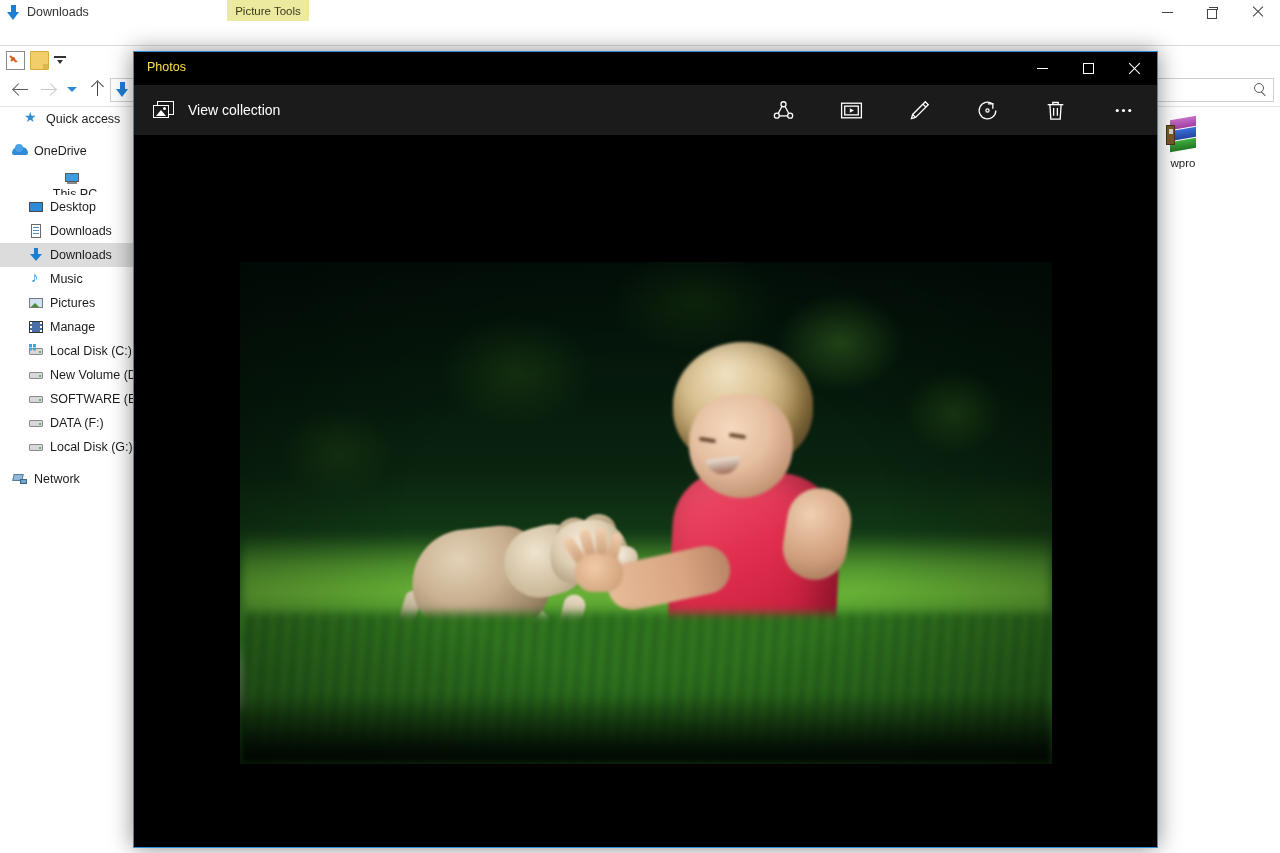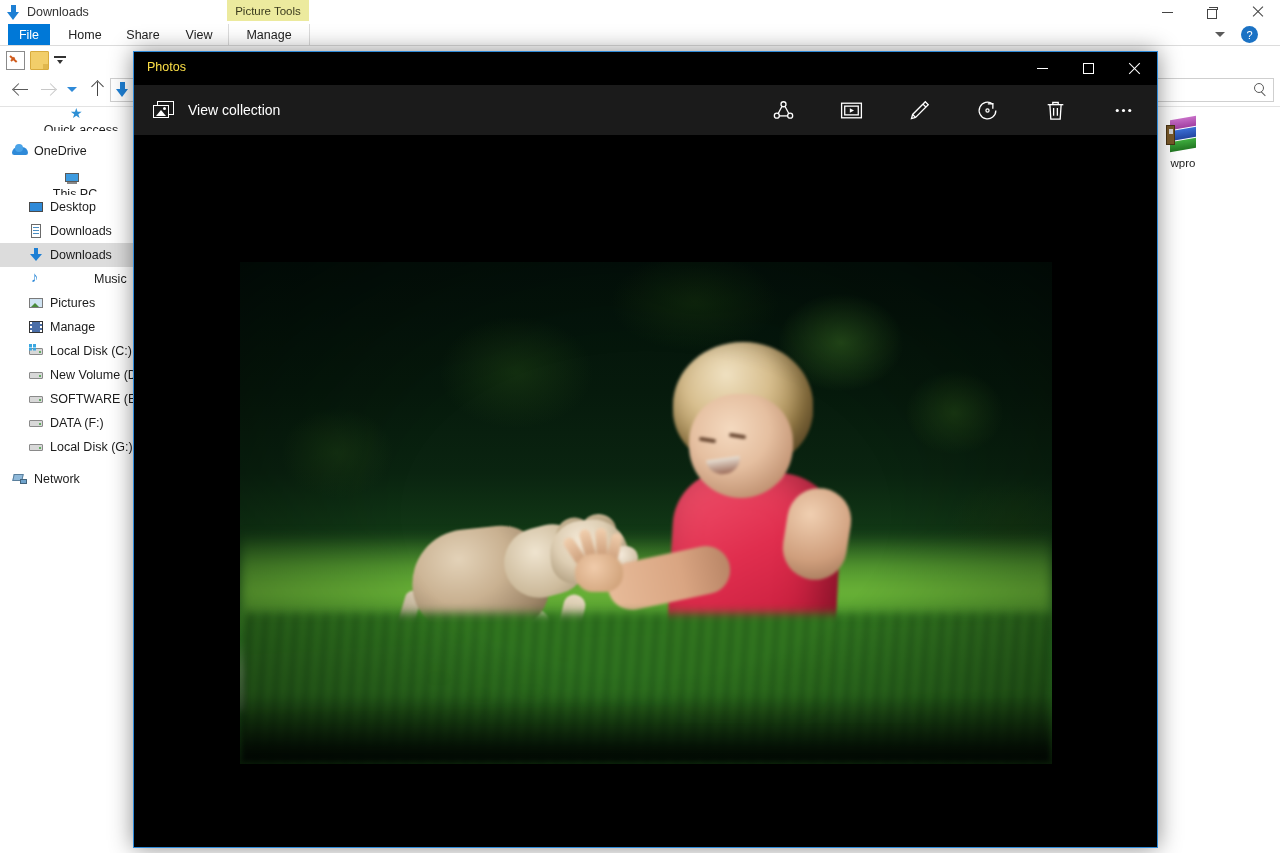--- a/index.html
+++ b/index.html
@@ -397,31 +397,20 @@
             <span class="wc-rest"></span>
           </div>
         <div class="ex-wc close">
             <span class="wc-x"></span>
           </div>
       </div>
     </div>
 
     <div class="pictools">Picture Tools</div>
 
-    <div class="ex-tabs">
-      <div class="ex-tab file" style="left:8px;width:42px;">File</div>
-      <div class="ex-tab" style="left:58px;width:54px;">Home</div>
-      <div class="ex-tab" style="left:118px;width:50px;">Share</div>
-      <div class="ex-tab" style="left:176px;width:46px;">View</div>
-      <div class="ex-tab manage" style="left:228px;width:80px;">Manage</div>
-      <div style="position:absolute;right:52px;top:3px;width:16px;height:16px;">
-        <span style="position:absolute;left:3px;top:5px;width:0;height:0;border-left:5px solid transparent;border-right:5px solid transparent;border-top:5px solid #5a5a5a;"></span>
-      </div>
-      <div style="position:absolute;right:22px;top:2px;width:17px;height:17px;border-radius:50%;background:#1b72c4;color:#fff;font-size:11px;display:flex;align-items:center;justify-content:center;">?</div>
-    </div>
     <div class="ex-tabs-rule"></div>
 
     <div class="ex-qat">
       <div class="qat-ico qat-props"></div>
       <div class="qat-ico qat-newfolder"></div>
       <div class="qat-ico qat-chev"></div>
     </div>
 
     <div class="ex-navbar">
       <div class="nav-btn nav-back">
@@ -438,21 +427,21 @@
     <div class="addr-box">
       <span class="addr-ico dl-arrow-ico"></span>
     </div>
     <div class="search-box">
       <span class="search-text" title="Search Downloads">ds</span>
       <span class="search-ico"></span>
     </div>
 
     <div class="ex-body">
       <div class="ex-sidebar" id="sidebar">
-          <div class="sb-item" style="padding-left: 24px; flex-direction: column;">
+          <div class="sb-item" style="padding-left: 24px;">
             <span class="sb-ico ico-quick"></span>
             <span class="sb-label">Quick access</span>
           </div>
           <div class="sb-item" style="padding-left: 12px; margin-top: 8px;">
             <span class="sb-ico ico-onedrive"></span>
             <span class="sb-label">OneDrive</span>
           </div>
           <div class="sb-item" style="padding-left: 12px; margin-top: 8px; flex-direction: column;">
             <span class="sb-ico ico-pc"></span>
             <span class="sb-label">This PC</span>
@@ -462,21 +451,21 @@
             <span class="sb-label">Desktop</span>
           </div>
           <div class="sb-item" style="padding-left: 28px;">
             <span class="sb-ico ico-doc"></span>
             <span class="sb-label">Downloads</span>
           </div>
           <div class="sb-item selected" style="padding-left: 28px;">
             <span class="sb-ico ico-dl"></span>
             <span class="sb-label">Downloads</span>
           </div>
-          <div class="sb-item" style="padding-left: 28px; gap: 44px;">
+          <div class="sb-item" style="padding-left: 28px;">
             <span class="sb-ico ico-music"></span>
             <span class="sb-label">Music</span>
           </div>
           <div class="sb-item" style="padding-left: 28px;">
             <span class="sb-ico ico-pictures"></span>
             <span class="sb-label">Pictures</span>
           </div>
           <div class="sb-item" style="padding-left: 28px;">
             <span class="sb-ico ico-videos"></span>
             <span class="sb-label">Manage</span>

